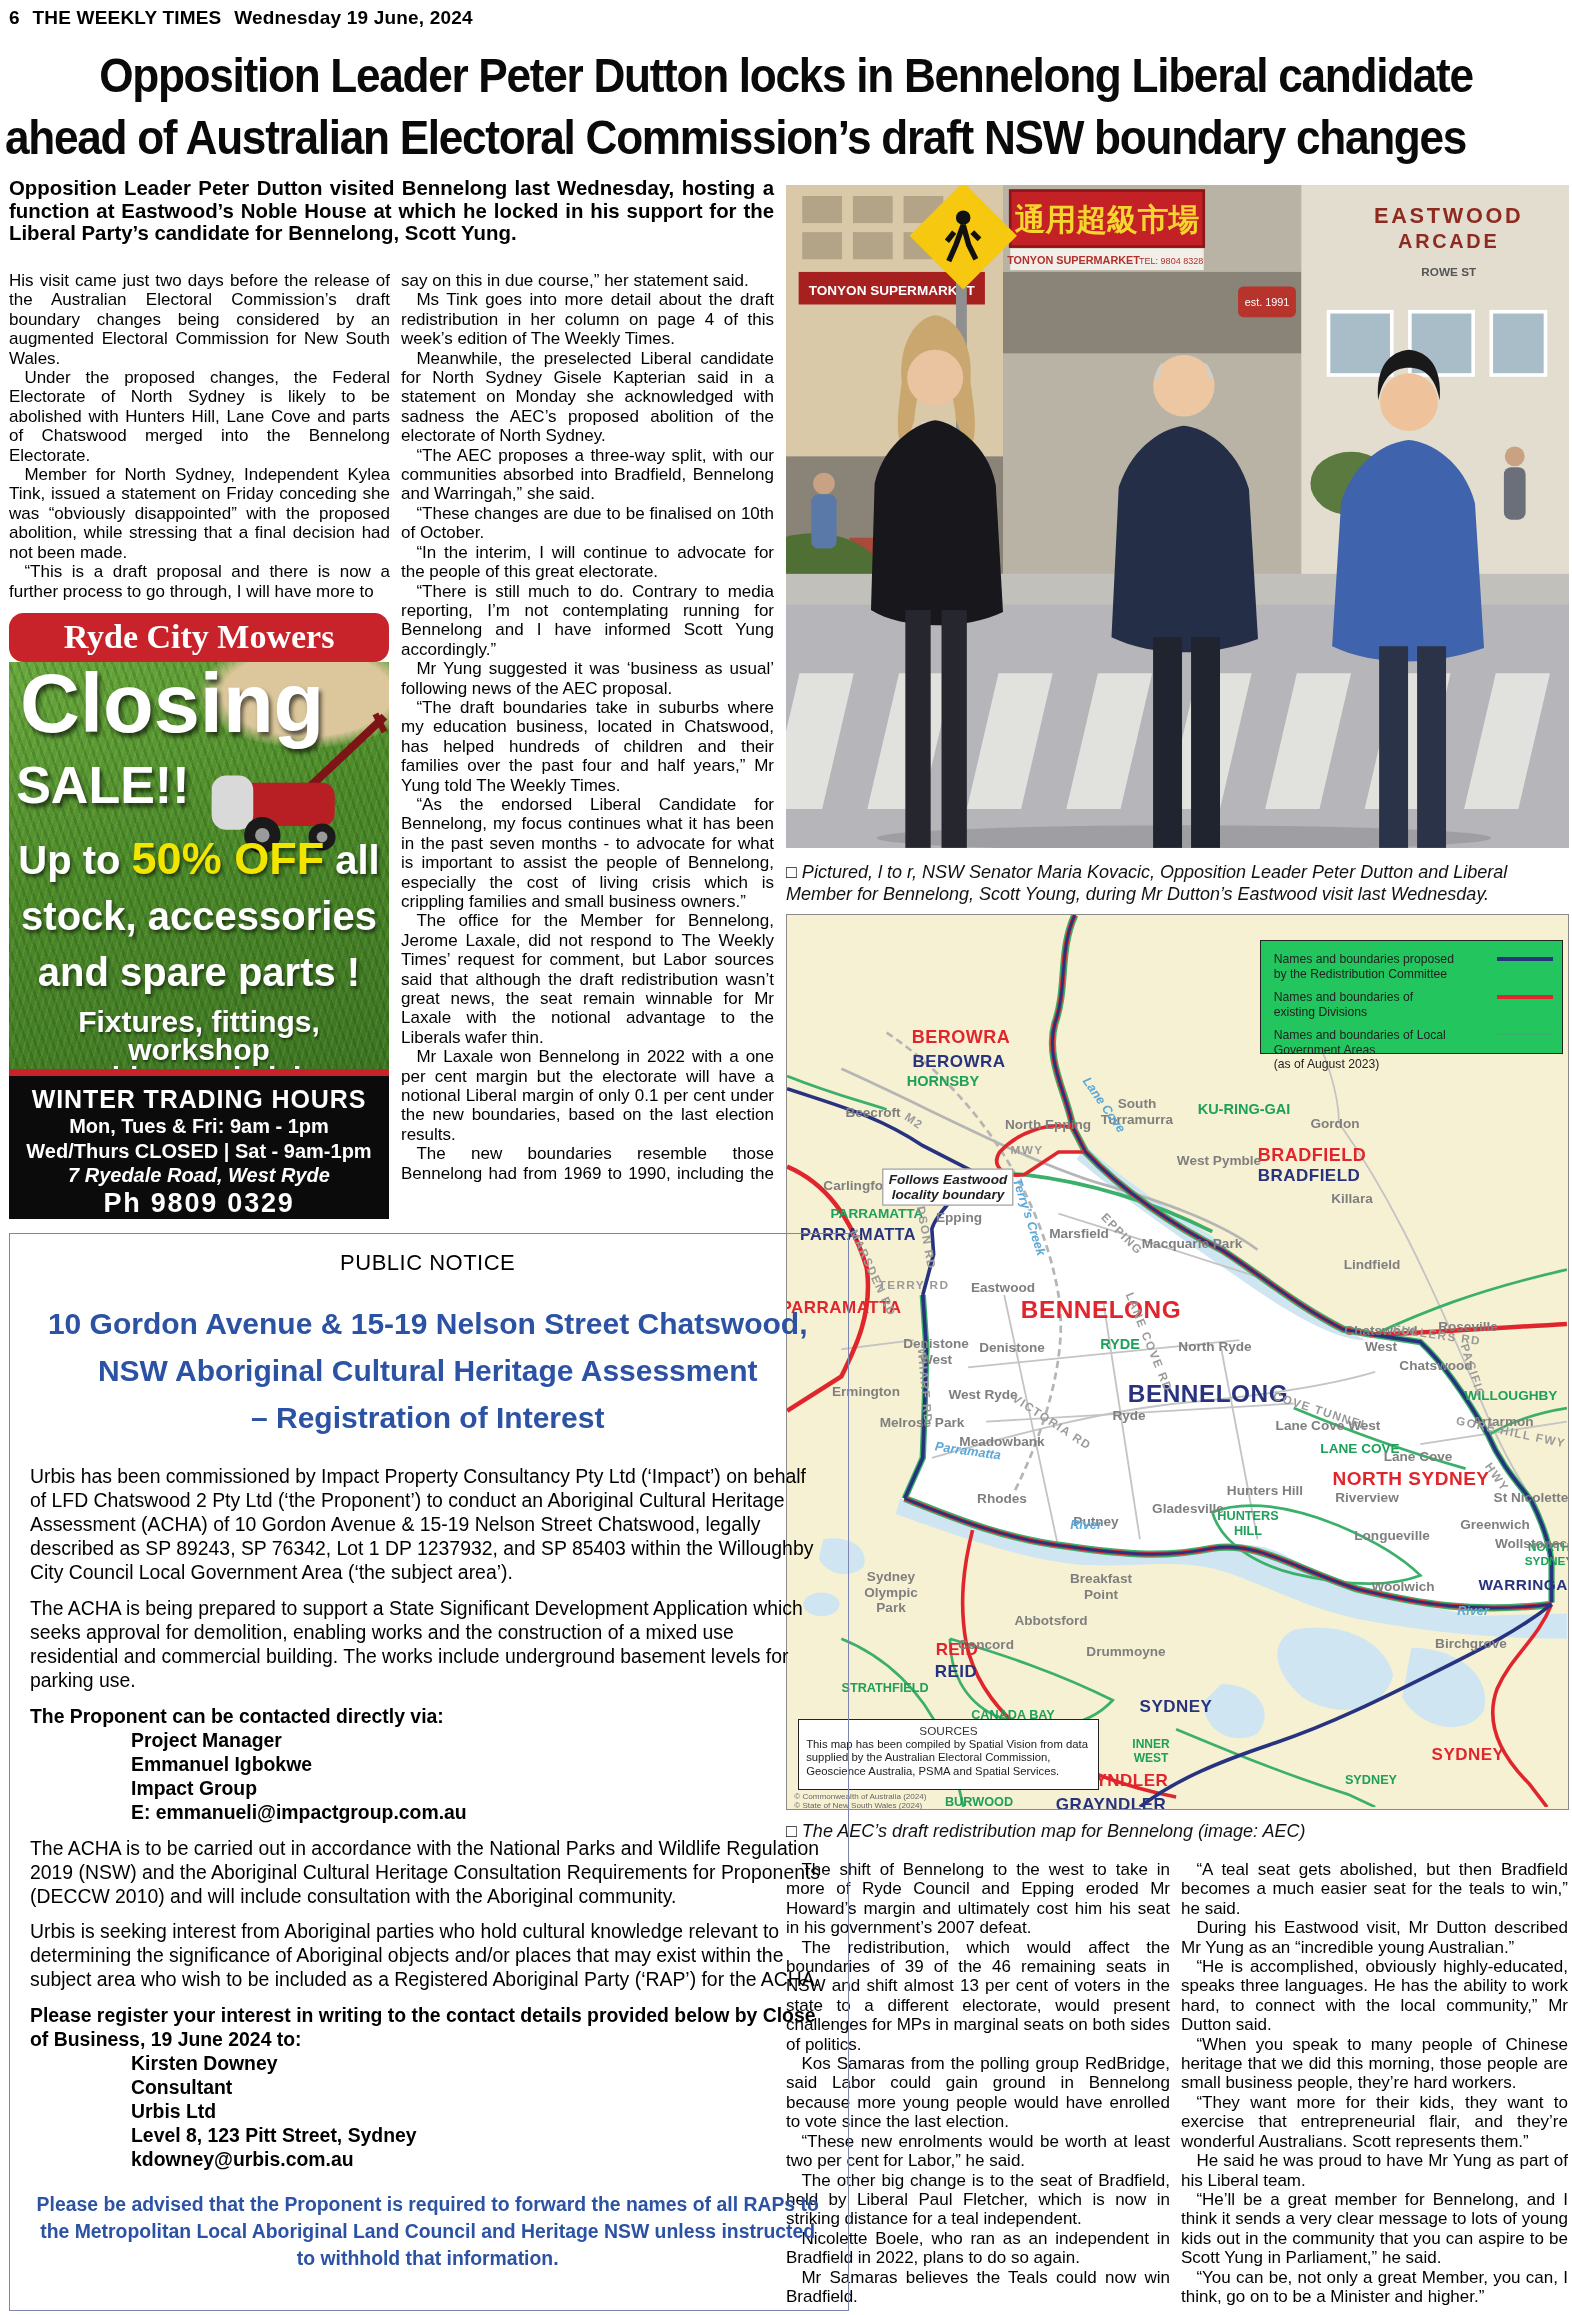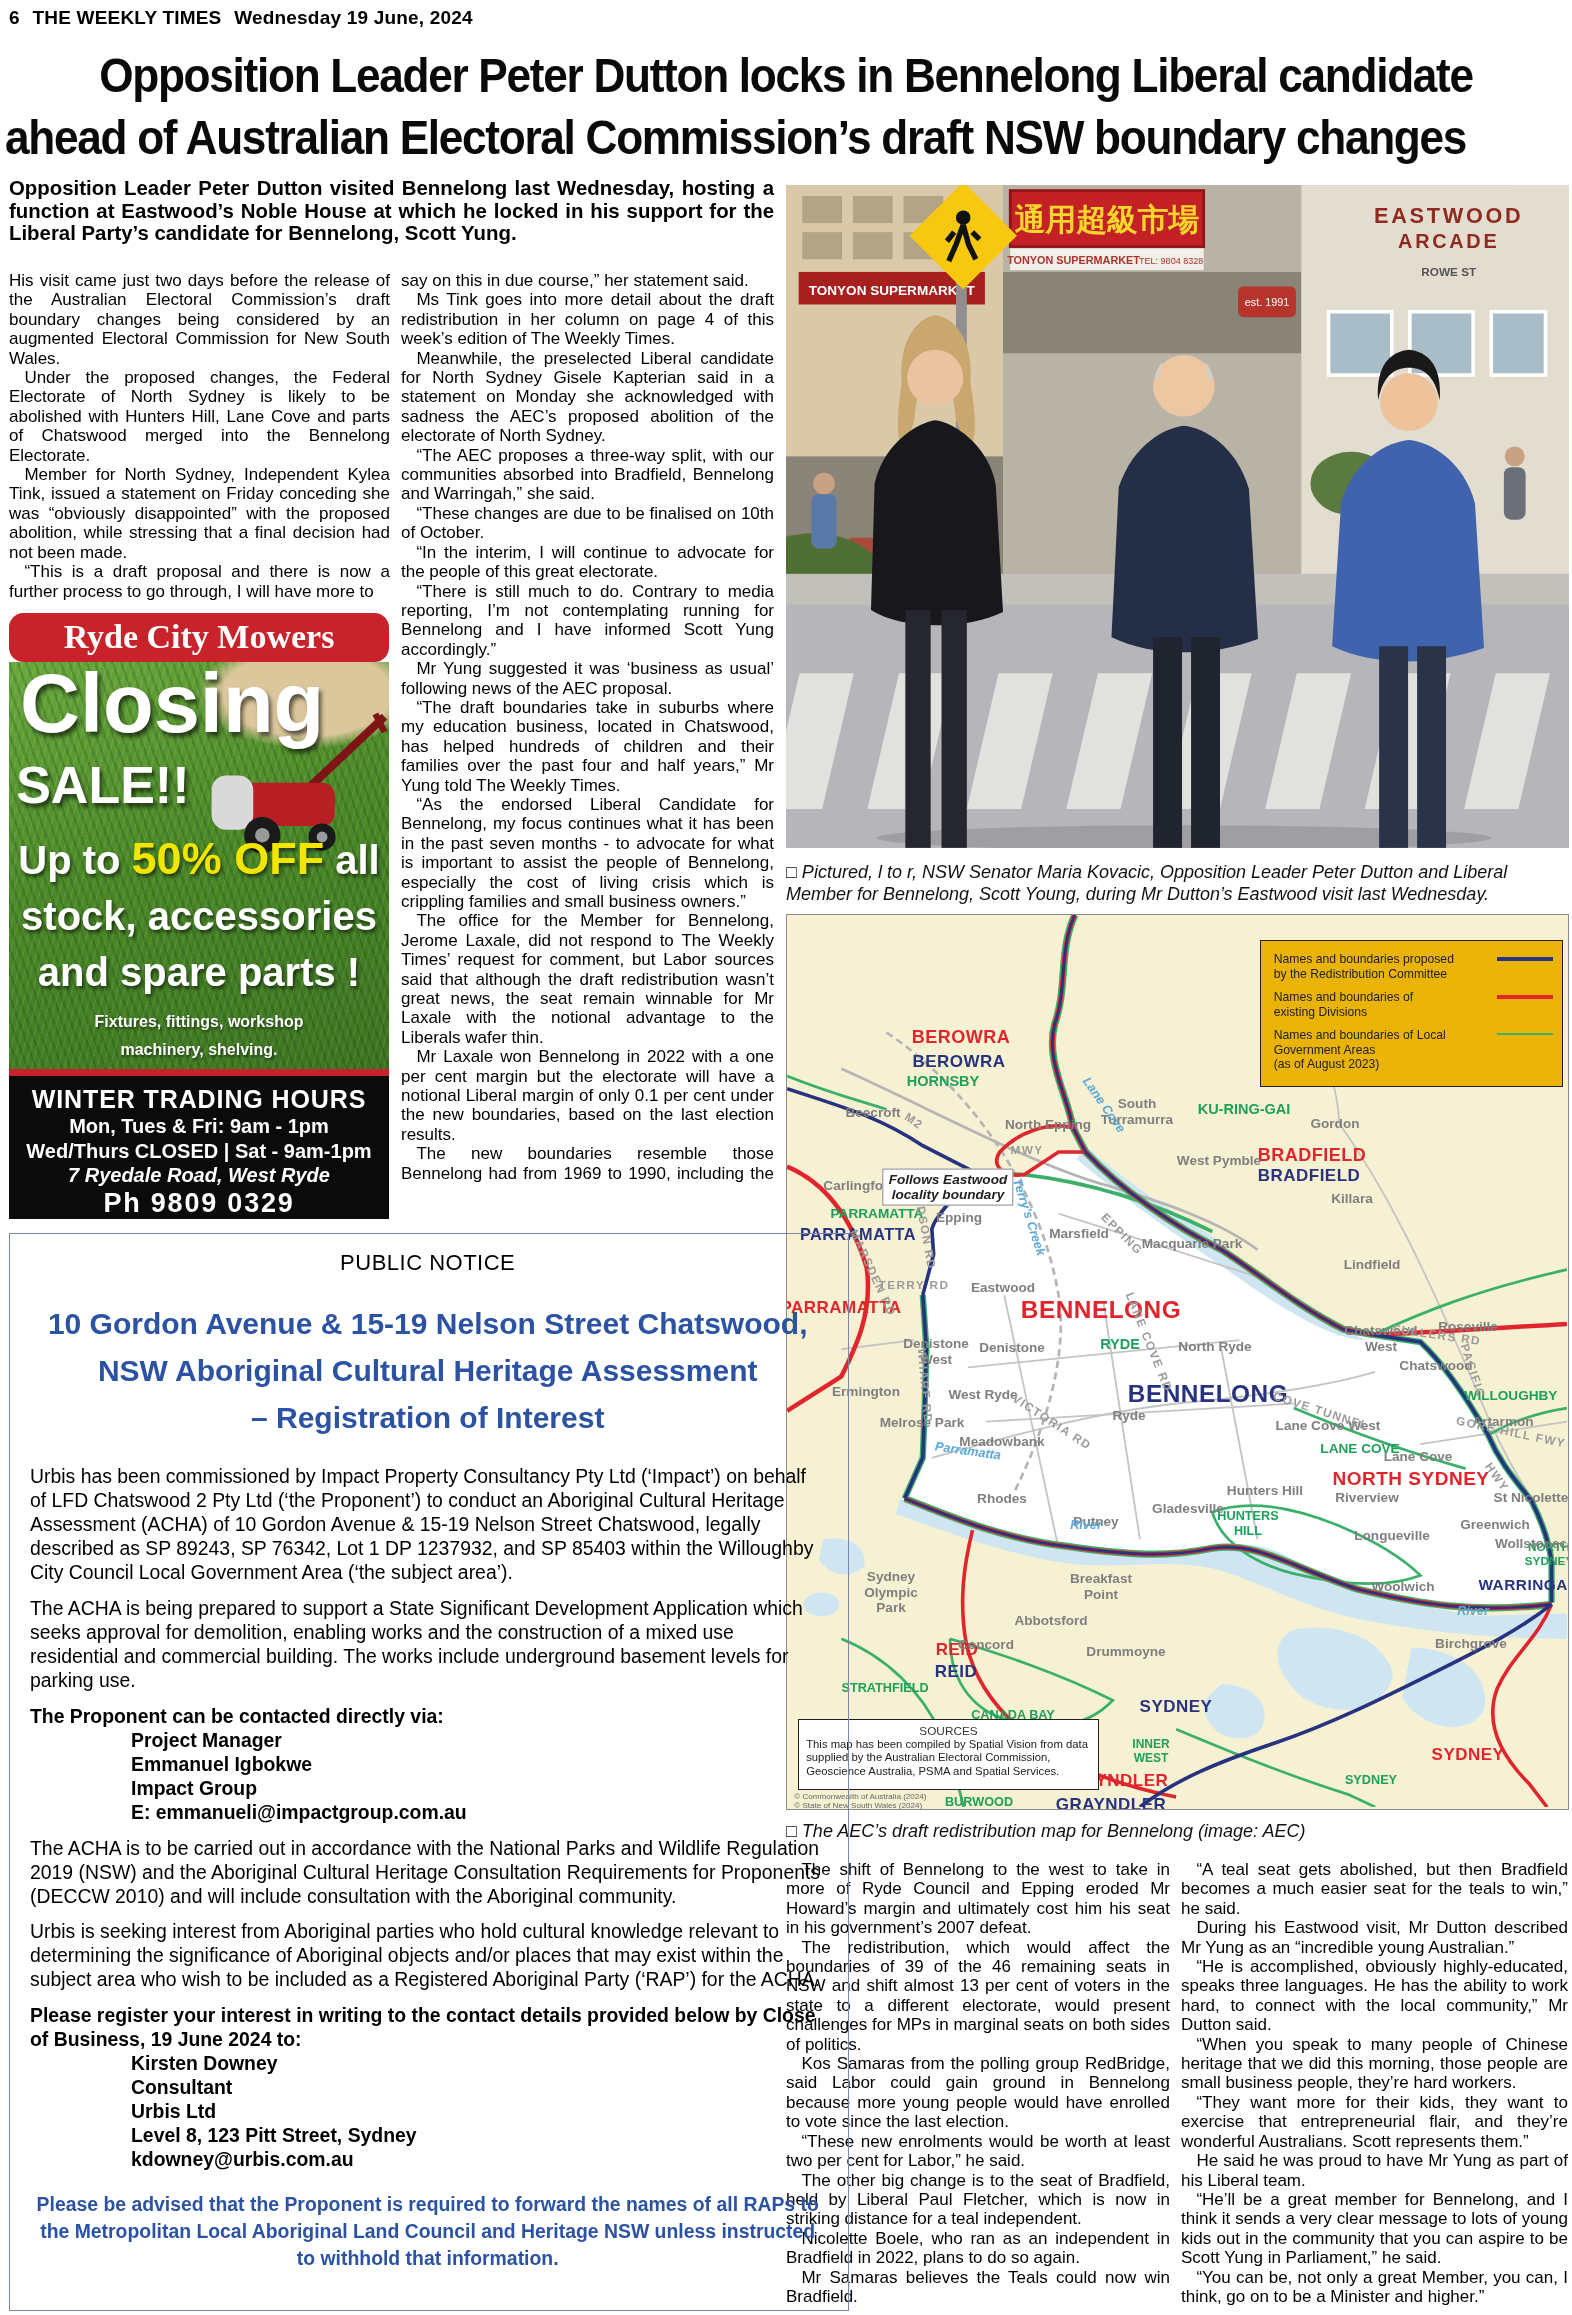--- a/index.html
+++ b/index.html
@@ -42,21 +42,21 @@
   .ad-sand{position:absolute;right:-27px;top:-22.6px;width:217px;height:109px;border-radius:50%;
            background:radial-gradient(#dcc79c 0 55%, rgba(220,199,156,0) 72%);}
   .ad-mower{position:absolute;right:0;top:50px;}
   .ad-closing{position:relative;padding-left:11px;font-size:83px;font-weight:bold;line-height:83px;
               text-shadow:2.7px 3.6px 4.5px rgba(0,0,0,.6);}
   .ad-sale{position:relative;padding-left:7.2px;font-size:52px;font-weight:bold;line-height:80px;
            text-shadow:2.7px 3.6px 4.5px rgba(0,0,0,.6);}
   .ad-offer{position:relative;text-align:center;font-size:40px;font-weight:bold;line-height:45px;
             text-shadow:1.8px 2.7px 3.6px rgba(0,0,0,.55);margin-top:11px;}
   .ad-offer .yellow{color:#f2e500;font-size:45px;}
-  .ad-detail{position:relative;text-align:center;font-size:16px;font-weight:bold;line-height:28px;
+  .ad-detail{position:relative;text-align:center;font-size:30px;font-weight:bold;line-height:28px;
              text-shadow:0.9px 1.8px 2.7px rgba(0,0,0,.55);}
   .ad-detail.first{margin-top:12.7px;}
   .ad-redline{height:7.2px;background:#c8232a;}
   .ad-hours{height:134px;background:#0b0b0b;color:#fff;text-align:center;padding-top:9px;}
   .ad-hours .h1{font-size:25px;font-weight:bold;letter-spacing:0.9px;}
   .ad-hours .h2{font-size:20px;font-weight:bold;line-height:24.4px;}
   .ad-hours .h3{font-size:20px;font-weight:bold;font-style:italic;line-height:24.4px;}
   .ad-hours .h4{font-size:27px;font-weight:bold;letter-spacing:1.8px;line-height:33px;}
   
   #map{position:absolute;left:786px;top:914px;width:783px;height:896px;border:1.8px solid #8a8a8a;
@@ -66,21 +66,21 @@
   .ml{position:absolute;font-weight:bold;white-space:nowrap;}
   .ml.red{color:#e0262c;letter-spacing:0.5px;}
   .ml.blue{color:#283380;letter-spacing:0.5px;}
   .ml.green{color:#1fa05a;}
   .ml.town{color:#7f7f7f;font-size:13.6px;}
   .ml.road{color:#9a9a9a;font-size:11.8px;letter-spacing:1.4px;}
   .ml.water{color:#5ca8d8;font-style:italic;font-size:12.7px;}
   .ml.note{color:#222;font-style:italic;background:#fff;border:0.9px solid #888;padding:1.8px 5.4px;
            font-size:13.6px;}
   .ml.multi{white-space:pre-line;text-align:center;line-height:1.15;}
-  #legend{position:absolute;left:473px;top:25px;width:303px;height:147px;background:#eab308;
+  #legend{position:absolute;left:473px;top:25px;width:303px;height:114px;background:#22c55e;
           border:1.8px solid #222;padding:11px 9px 0 12.7px;box-sizing:border-box;}
   .lrow{display:flex;justify-content:space-between;margin-bottom:9px;}
   .ltext{font-size:12.2px;line-height:14.5px;color:#222;white-space:pre-line;}
   .lsw{width:56px;height:4.5px;margin-top:4.5px;flex:none;}
   .sw0{background:#283380;}
   .sw1{background:#e0262c;}
   .sw2{background:#3cb06a;height:2.7px;}
   #sources{position:absolute;left:11px;top:804px;width:301px;height:71px;background:#fff;
            border:0.9px solid #222;padding:3.6px 7.2px;box-sizing:border-box;}
   #sources .st{text-align:center;font-size:11.8px;color:#333;}

